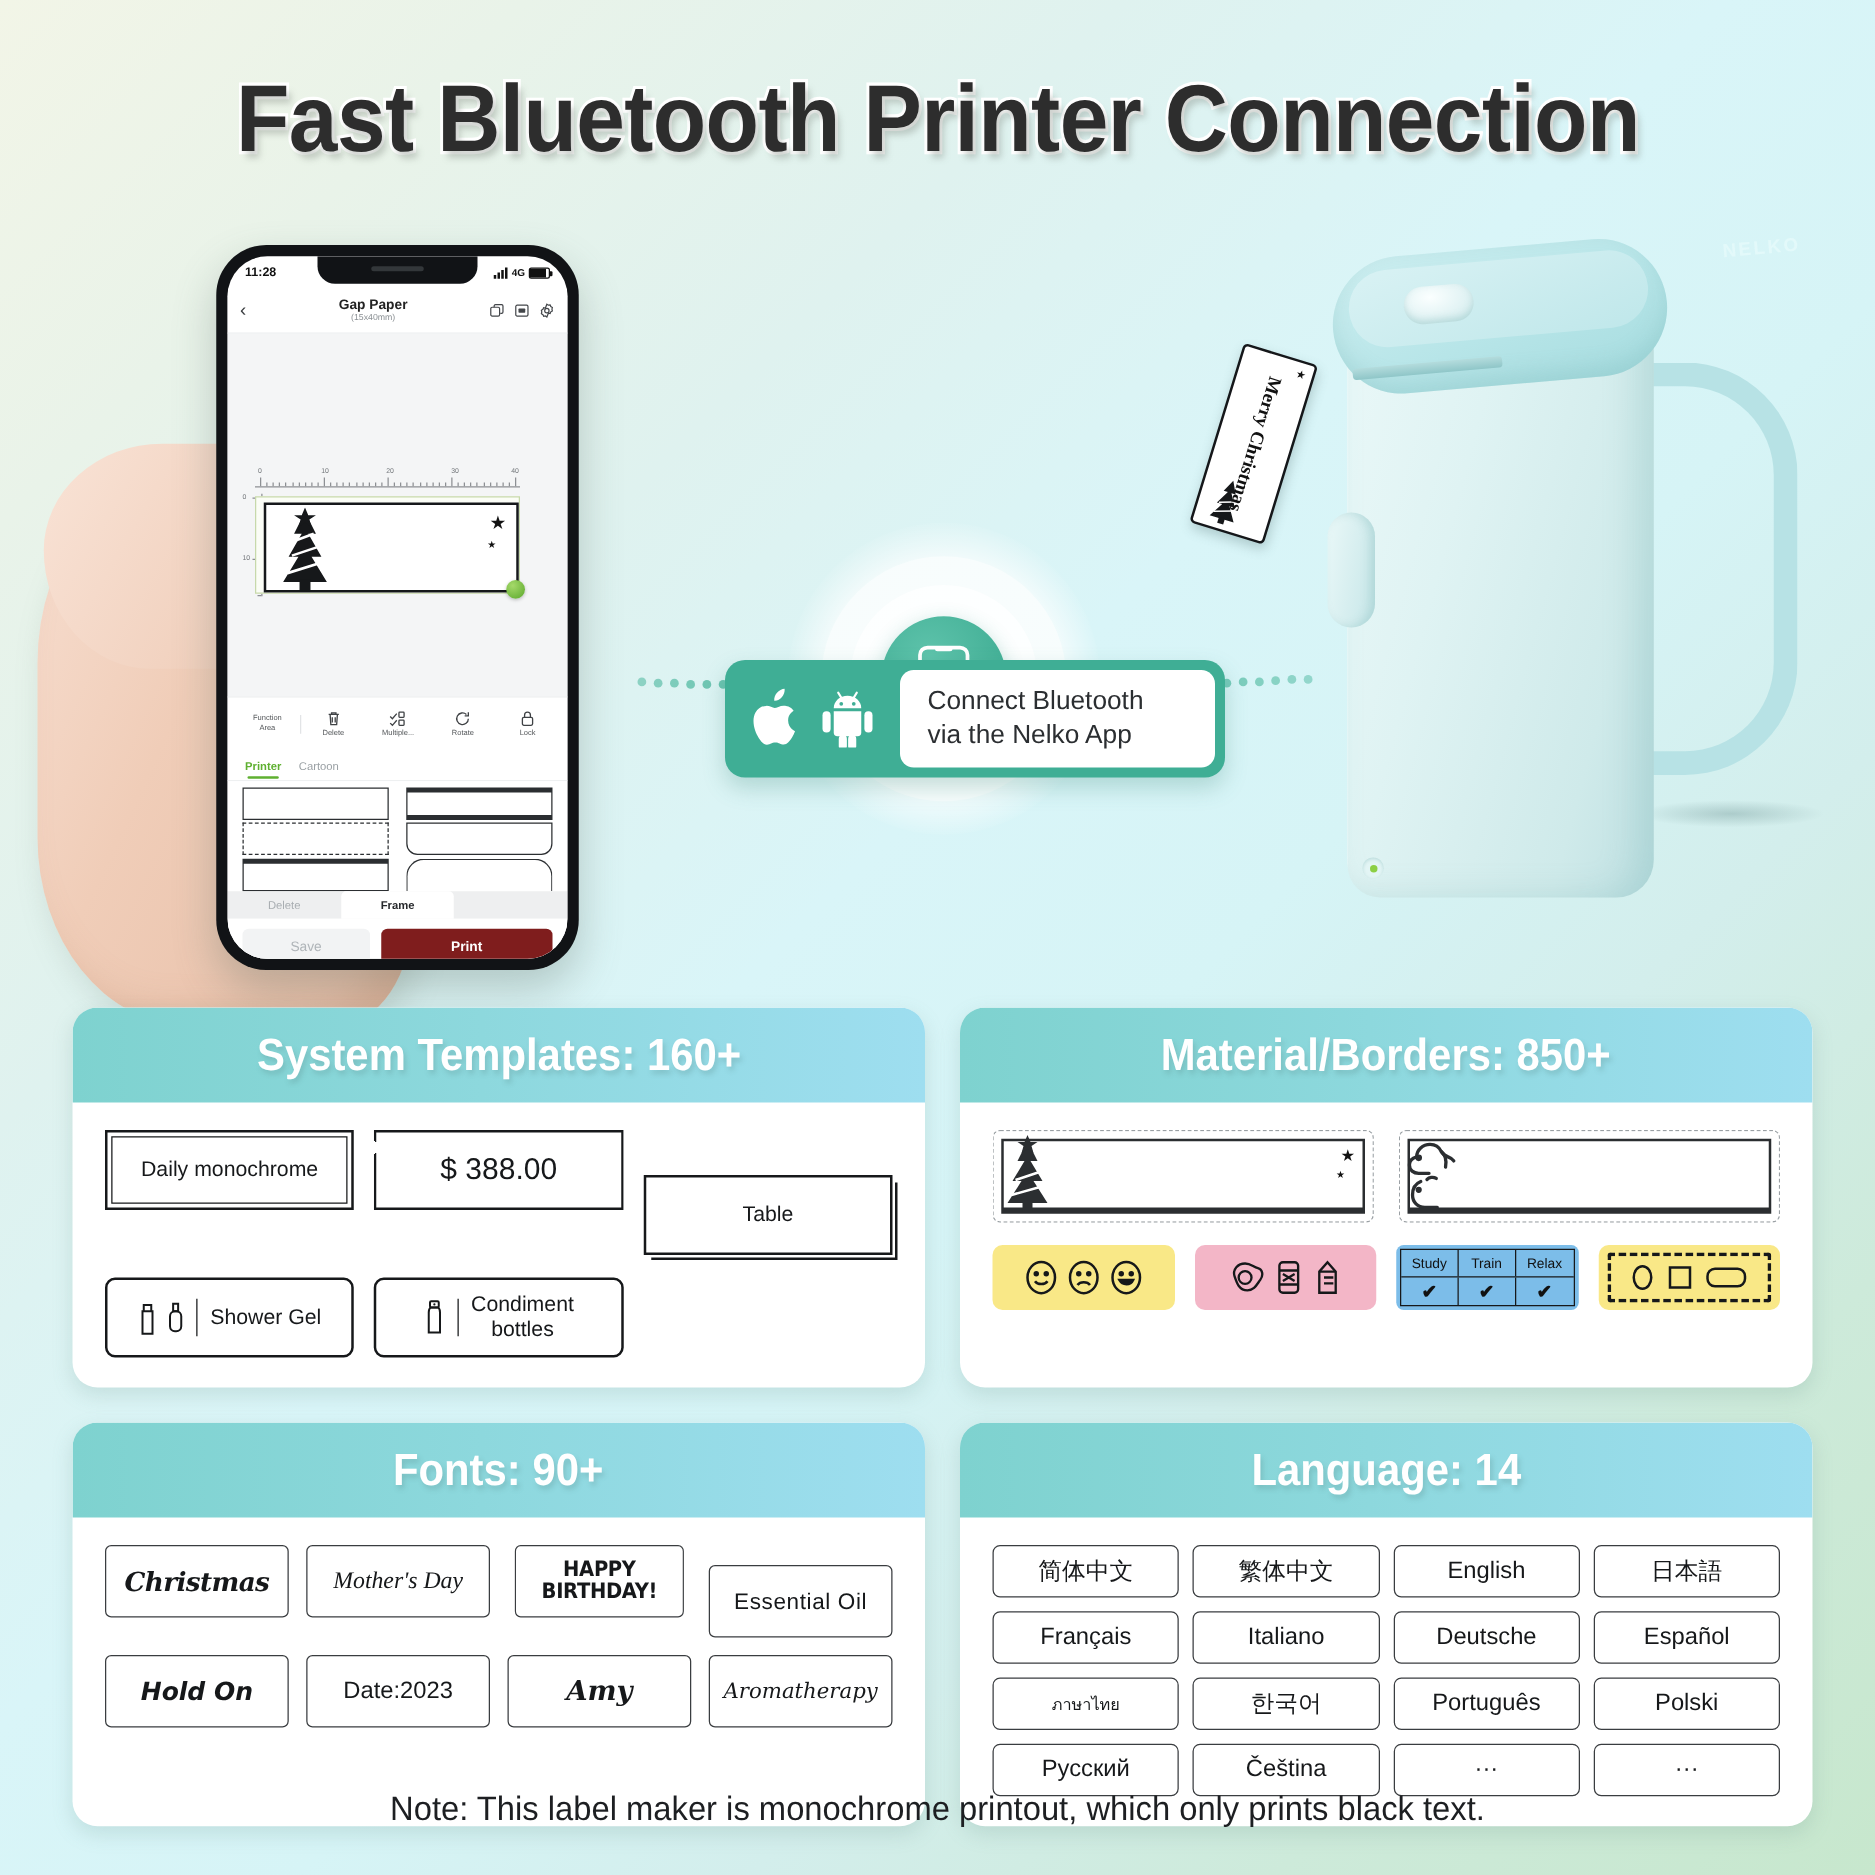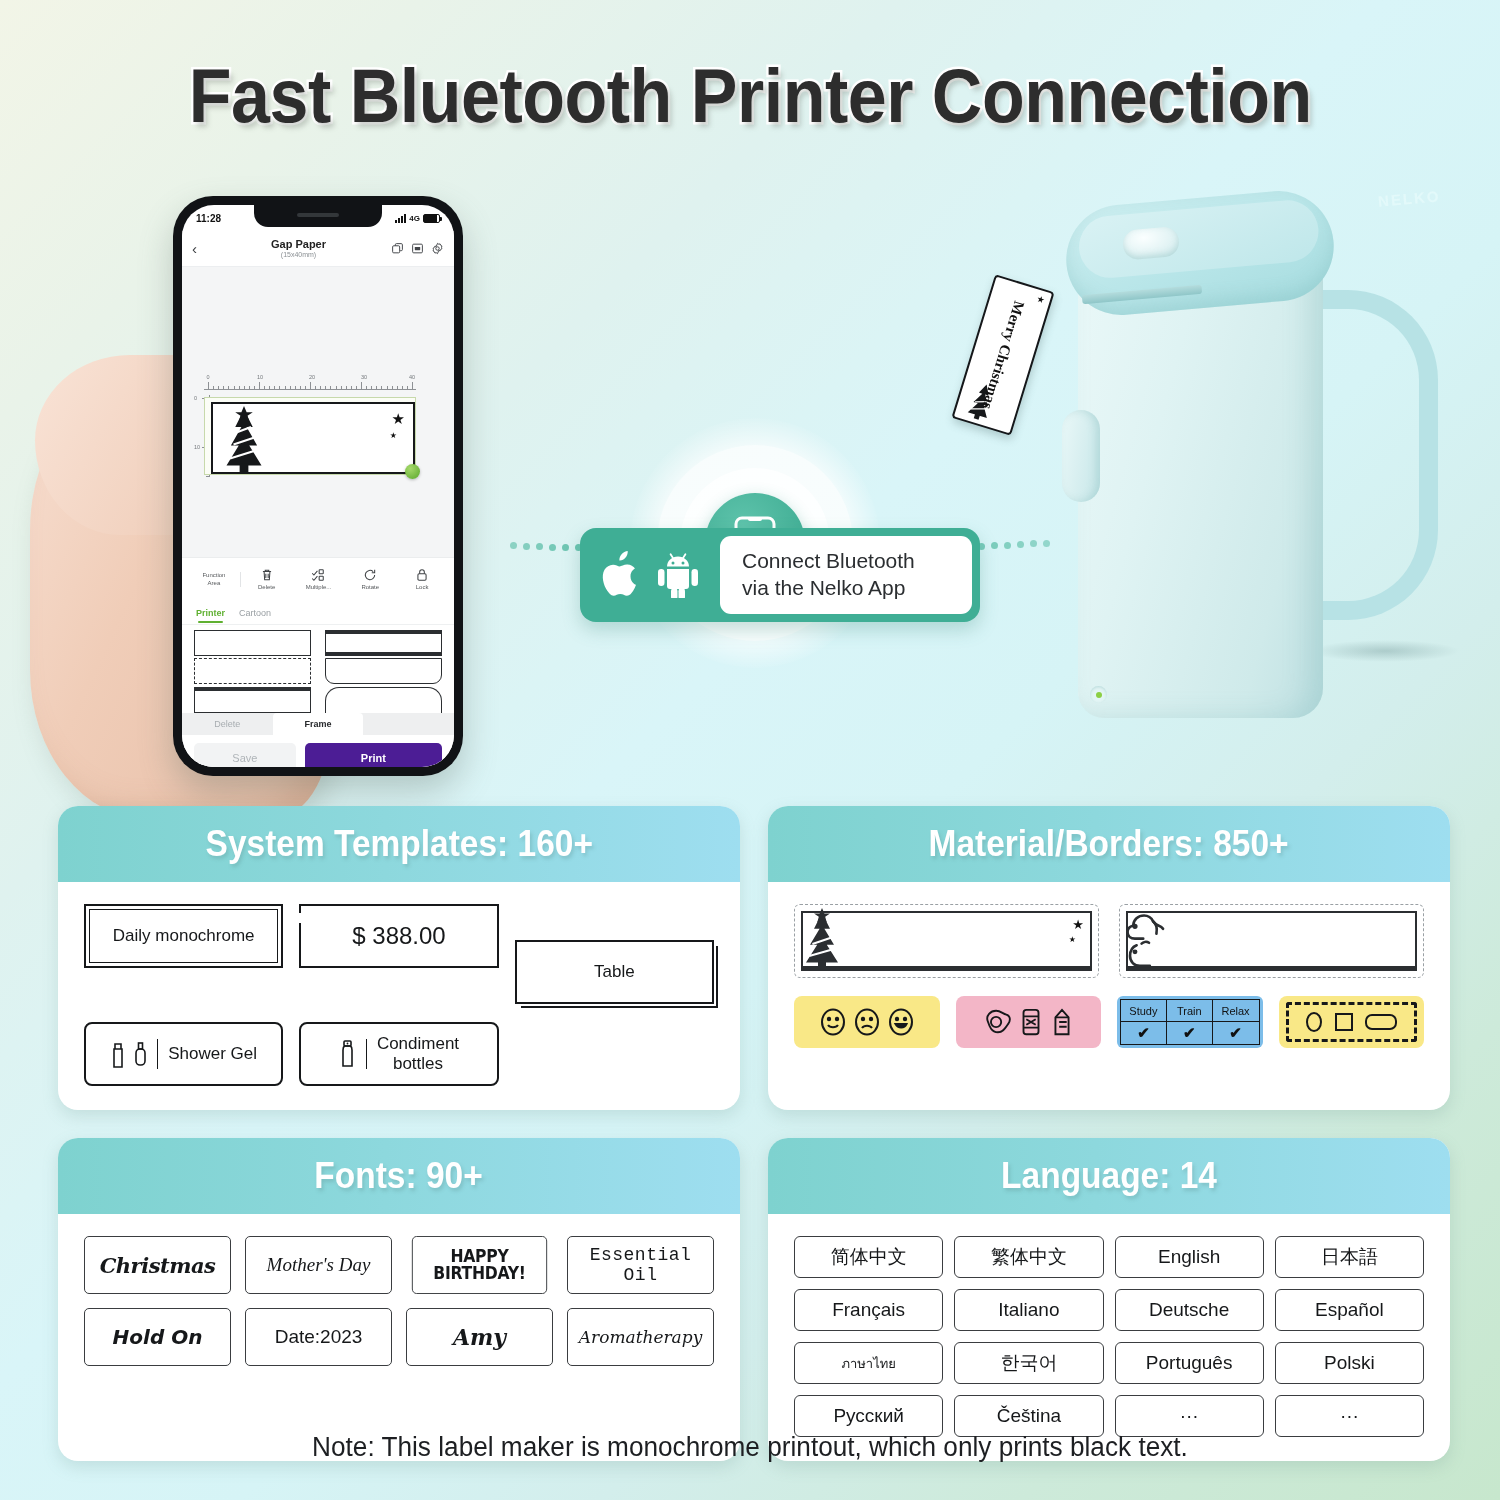--- a/index.html
+++ b/index.html
@@ -195,21 +195,21 @@
   }
   .t2 { flex: 1; display: flex; align-items: center; justify-content: center; color: #a8adb1; }
   .t2.active { background: #fff; color: #27292c; font-weight: bold; border-radius: 4px 4px 0 0; }
 
   .btn-row { height: 46px; display: flex; align-items: center; gap: 9px; padding: 0 12px; background: #fff; }
   .btn-save {
     flex: 1; height: 30px; border-radius: 5px; background: #f2f3f4; color: #b0b5b9;
     display: flex; align-items: center; justify-content: center; font-size: 11px;
   }
   .btn-print {
-    flex: 1.35; height: 30px; border-radius: 5px; background: #4c1d95; color: #fff;
+    flex: 1.35; height: 30px; border-radius: 5px; background: #7f1d1d; color: #fff;
     display: flex; align-items: center; justify-content: center; font-size: 11px; font-weight: bold;
   }
 
   
   .pulse { position: absolute; left: 630px; top: 258px; width: 250px; height: 250px; }
   .ring { position: absolute; border-radius: 50%; left: 50%; top: 50%; transform: translate(-50%,-50%); }
   .r1 { width: 250px; height: 250px; background: radial-gradient(circle, rgba(255,255,255,0.62) 55%, rgba(255,255,255,0) 72%); }
   .r2 { width: 196px; height: 196px; background: rgba(255,255,255,0.48); }
   .r3 { width: 150px; height: 150px; background: rgba(255,255,255,0.72); }
   .core {
@@ -385,21 +385,21 @@
   
   .font-grid { display: grid; grid-template-columns: repeat(4,1fr); gap: 14px; }
   .fcell {
     height: 58px; border: 1.6px solid #3a3d40; border-radius: 5px;
     display: flex; align-items: center; justify-content: center;
     color: #16181a; text-align: center; padding: 0 6px; overflow: hidden;
   }
   .fs-script { font-family: "DejaVu Serif", serif; font-style: italic; font-size: 21px; font-weight: bold; letter-spacing: -0.5px; }
   .fs-serif-i { font-family: "Liberation Serif", serif; font-style: italic; font-size: 19px; }
   .fs-bold2 { font-family: "DejaVu Sans", sans-serif; font-size: 17px; font-weight: bold; line-height: 1.02; letter-spacing: -0.3px; transform: scaleX(0.92);}
-  .fs-serif { font-family: Liberation Mono, monospace; font-size: 18px; letter-spacing: 0.5px; }
+  .fs-serif { font-family: Liberation Sans, sans-serif; font-size: 18px; letter-spacing: 0.5px; margin-top: 16px; }
   .fs-brush { font-family: "DejaVu Sans", sans-serif; font-style: italic; font-size: 20px; font-weight: bold; }
   .fs-sans { font-family: "Liberation Sans", sans-serif; font-size: 19px; }
   .fs-thin-i { font-family: "DejaVu Serif", serif; font-style: italic; font-size: 22px; font-weight: bold; }
   .fs-cursive { font-family: "DejaVu Serif", serif; font-style: italic; font-size: 17px; }
 
   
   .lang-grid { display: grid; grid-template-columns: repeat(4,1fr); gap: 11px; }
   .lcell {
     height: 42px; border: 1.5px solid #3a3d40; border-radius: 6px;
     display: flex; align-items: center; justify-content: center;

